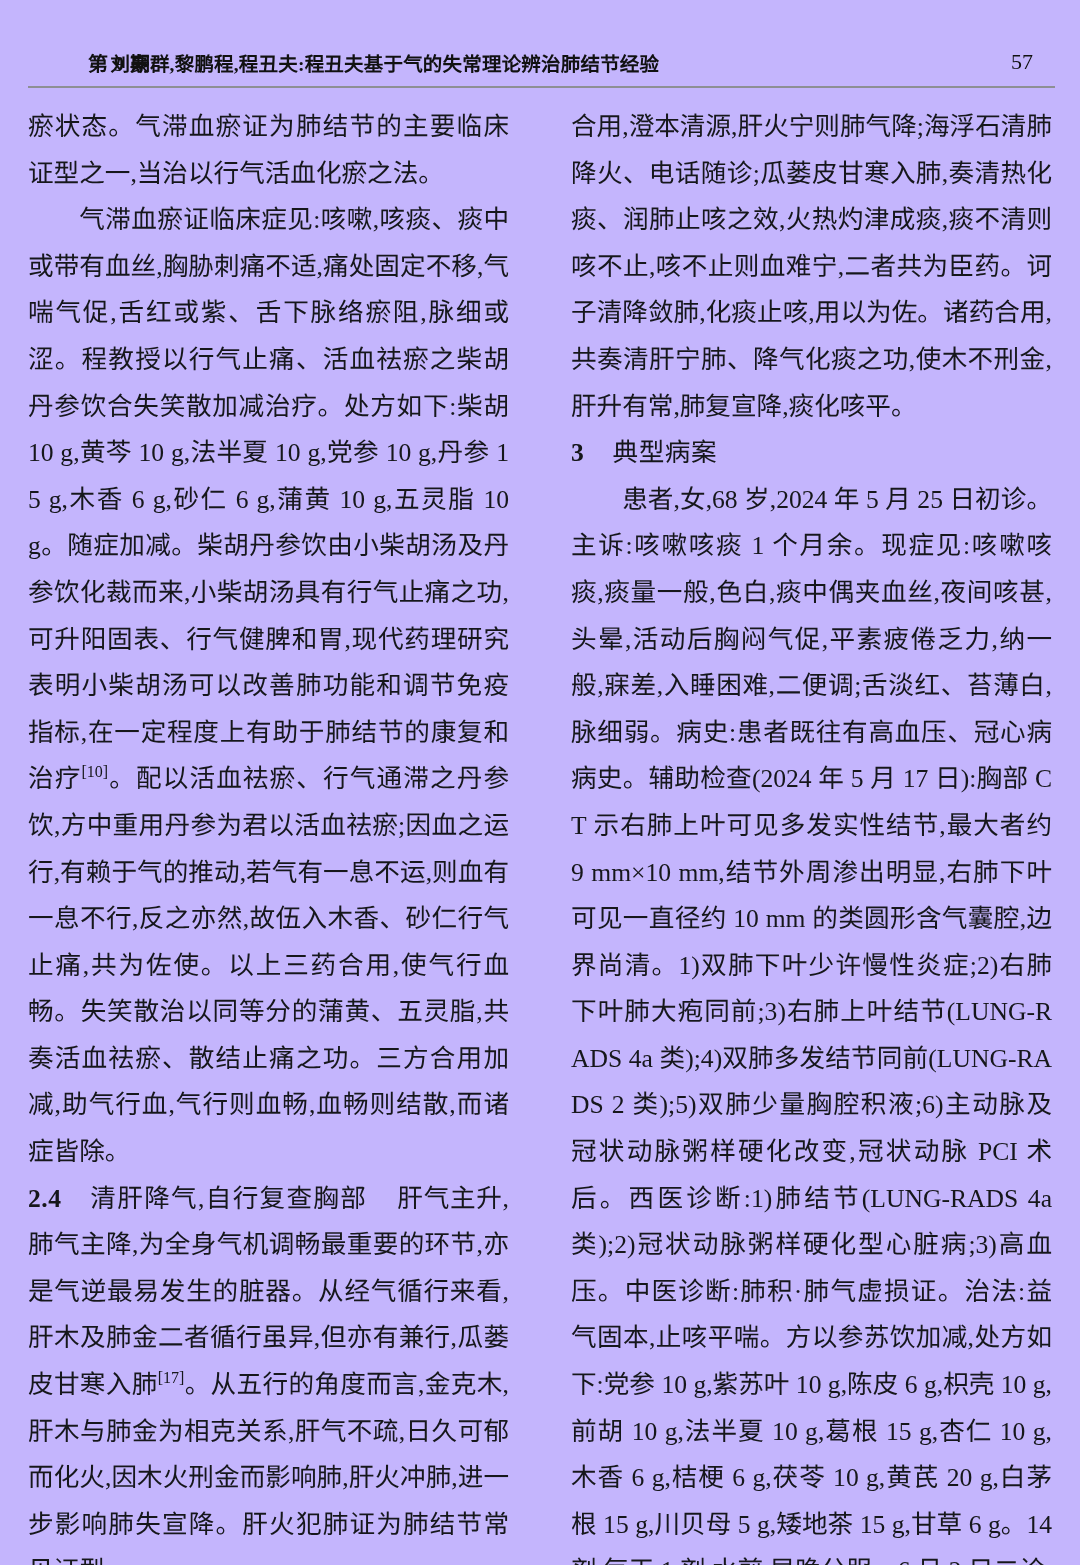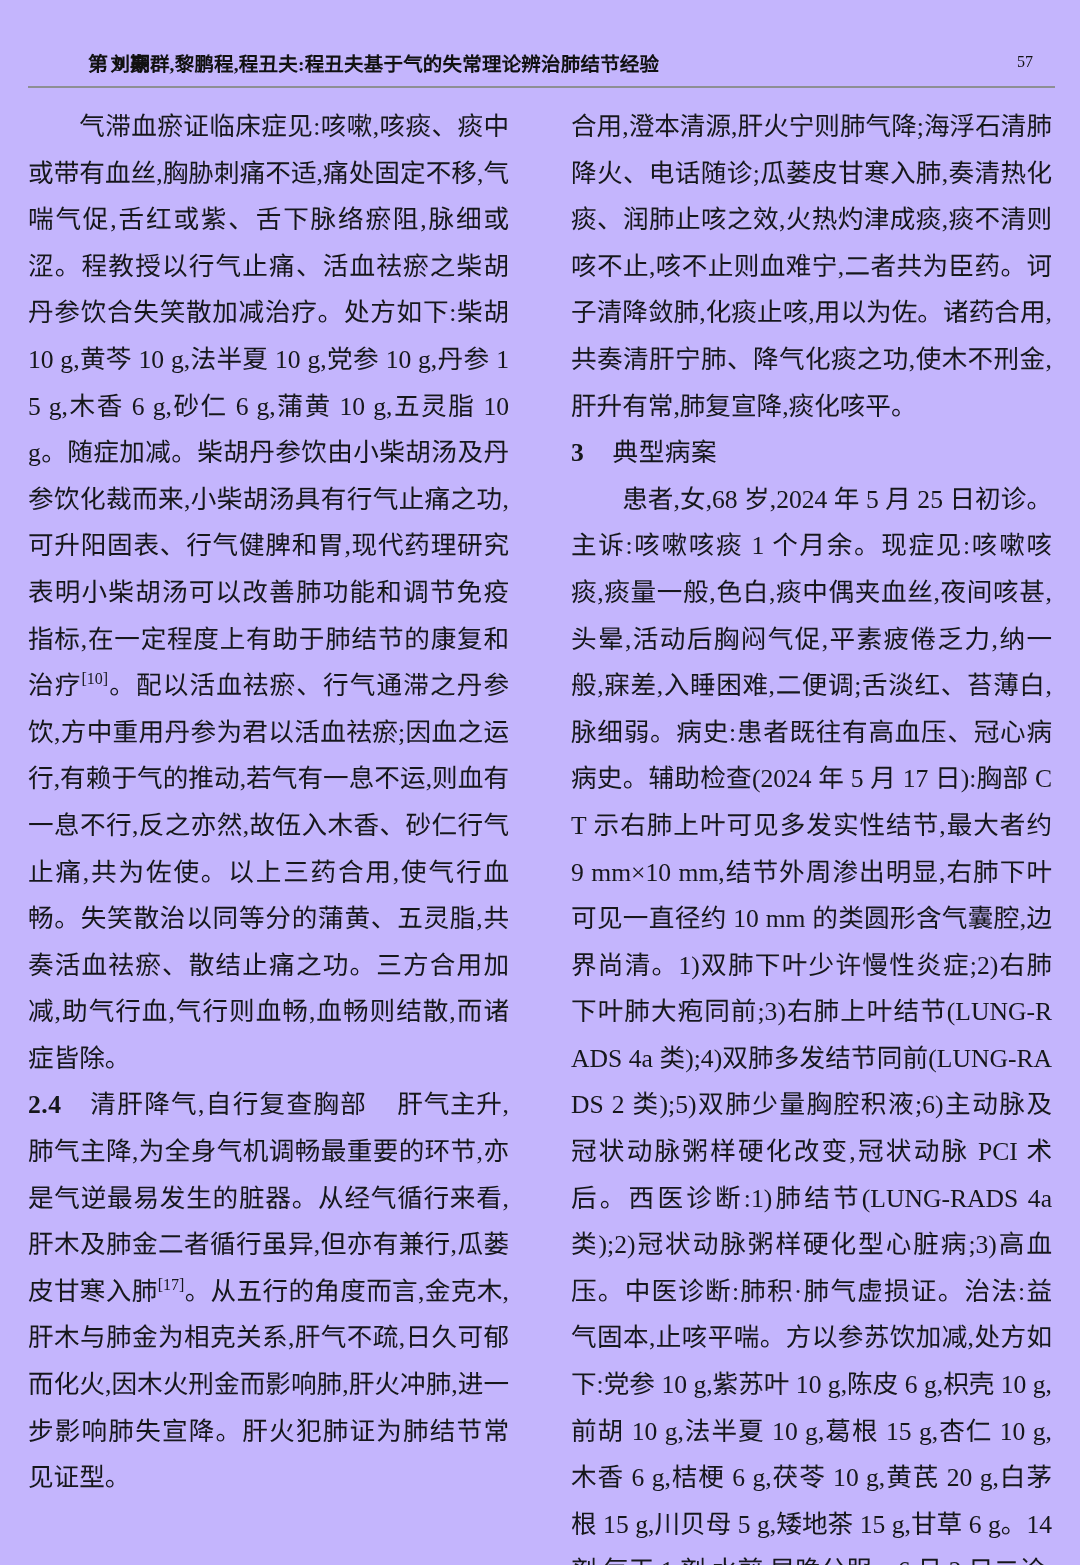--- a/index.html
+++ b/index.html
@@ -48,21 +48,21 @@
     flex: 1;
     text-align: left;
     font-size: 19.5px;
     font-weight: 700;
     letter-spacing: .2px;
     white-space: nowrap;
     color: #111;
     margin-left: -40px;
   }
   .rh-page {
-    font-size: 16px;
+    font-size: 22px;
     font-weight: 400;
     color: #111;
     white-space: nowrap;
     margin-right: 22px;
     font-family: "Liberation Serif", serif;
   }
   .head-rule {
     position: absolute;
     left: 28px;
     top: 86px;
@@ -138,20 +138,21 @@
     <span class="rh-issue">第 9 期</span>
     <span class="rh-title">刘豪群,黎鹏程,程丑夫:程丑夫基于气的失常理论辨治肺结节经验</span>
     <span class="rh-page">57</span>
   </div>
   <div class="head-rule"></div>
 
   <div class="columns">
 
     <div class="col col-left">
 
+      <p class="para cont"><span>瘀状态。气滞血瘀证为肺结节的主要临床证型之一,当治以行气活血化瘀之法。</span></p>
 
       <p class="para indent"><span>气滞血瘀证临床症见:咳嗽,咳痰、痰中或带有血丝,胸胁刺痛不适,痛处固定不移,气喘气促,舌红或紫、舌下脉络瘀阻,脉细或涩。程教授以行气止痛、活血祛瘀之柴胡丹参饮合失笑散加减治疗。处方如下:柴胡 10 g,黄芩 10 g,法半夏 10 g,党参 10 g,丹参 15 g,木香 6 g,砂仁 6 g,蒲黄 10 g,五灵脂 10 g。随症加减。柴胡丹参饮由小柴胡汤及丹参饮化裁而来,小柴胡汤具有行气止痛之功,可升阳固表、行气健脾和胃,现代药理研究表明小柴胡汤可以改善肺功能和调节免疫指标,在一定程度上有助于肺结节的康复和治疗</span><sup class="ref">[10]</sup><span>。配以活血祛瘀、行气通滞之丹参饮,方中重用丹参为君以活血祛瘀;因血之运行,有赖于气的推动,若气有一息不运,则血有一息不行,反之亦然,故伍入木香、砂仁行气止痛,共为佐使。以上三药合用,使气行血畅。失笑散治以同等分的蒲黄、五灵脂,共奏活血祛瘀、散结止痛之功。三方合用加减,助气行血,气行则血畅,血畅则结散,而诸症皆除。</span></p>
 
       <p class="para cont"><span class="sec-num">2.4</span><span class="gap-after-num"></span><span class="sec-title">清肝降气,自行复查胸部</span><span class="gap-after-head"></span><span>肝气主升,肺气主降,为全身气机调畅最重要的环节,亦是气逆最易发生的脏器。从经气循行来看,肝木及肺金二者循行虽异,但亦有兼行,瓜蒌皮甘寒入肺</span><sup class="ref">[17]</sup><span>。从五行的角度而言,金克木,肝木与肺金为相克关系,肝气不疏,日久可郁而化火,因木火刑金而影响肺,肝火冲肺,进一步影响肺失宣降。肝火犯肺证为肺结节常见证型。</span></p>
 
     </div>
 
     <div class="col col-right">
 
       <p class="para cont"><span>合用,澄本清源,肝火宁则肺气降;海浮石清肺降火、电话随诊;瓜蒌皮甘寒入肺,奏清热化痰、润肺止咳之效,火热灼津成痰,痰不清则咳不止,咳不止则血难宁,二者共为臣药。诃子清降敛肺,化痰止咳,用以为佐。诸药合用,共奏清肝宁肺、降气化痰之功,使木不刑金,肝升有常,肺复宣降,痰化咳平。</span></p>

